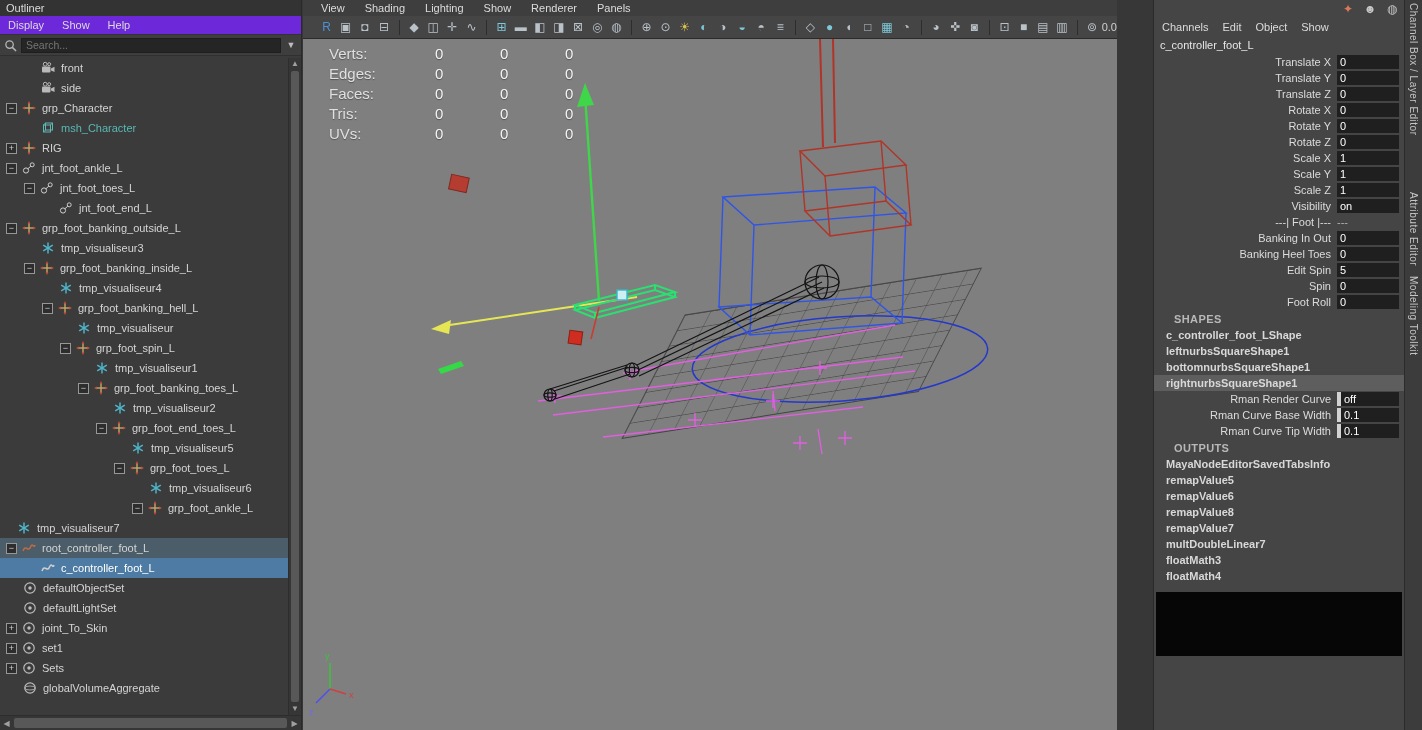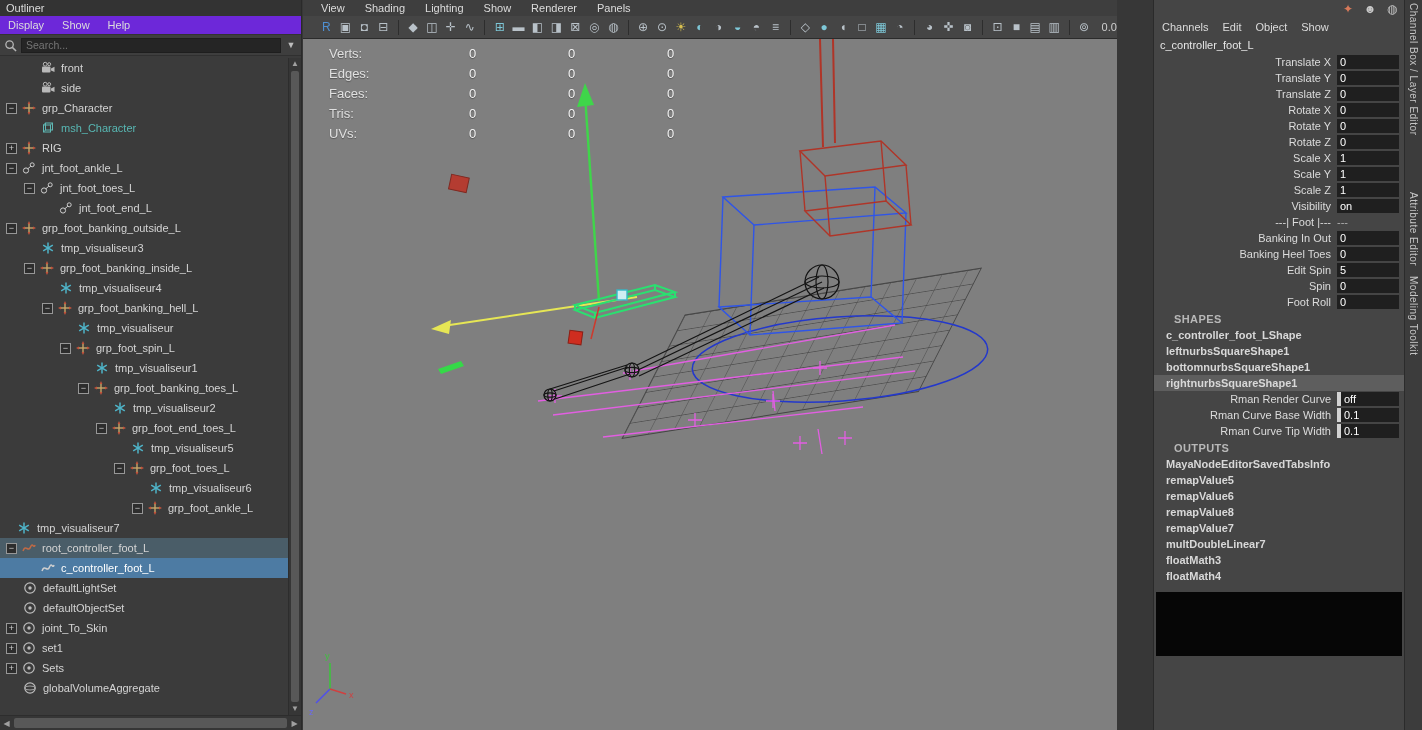--- a/index.html
+++ b/index.html
@@ -30,25 +30,25 @@
   .hscroll { position:absolute; left:0; right:0; bottom:0; height:15px; background:#363636; border-top:1px solid #2d2d2d; display:flex; align-items:center; }
   .harrow { width:13px; color:#a0a0a0; font-size:8px; text-align:center; flex:none; }
   .hthumb { flex:1; background:#585858; height:10px; border-radius:2px; margin:0 1px; }
 
   
   #viewport { position:absolute; left:303px; top:0; width:814px; height:730px; }
   .vp-menus { height:16px; background:#3e3e3e; display:flex; align-items:center; gap:20px; padding-left:18px; }
   .vp-toolbar { height:23px; background:#454545; border-bottom:1px solid #2b2b2b; display:flex; align-items:center; padding-left:14px; }
   .tb-icon { width:19px; height:19px; display:inline-flex; align-items:center; justify-content:center; font-size:12px; color:#b9c2c9; margin:0 1px; }
   .tb-sep { width:1px; height:15px; background:#2d2d2d; margin:0 5px; flex:none; }
-  .tb-field { color:#cfcfcf; margin-left:8px; }
+  .tb-field { color:#cfcfcf; }
   .vp-canvas { position:absolute; left:0; top:39px; right:0; bottom:0; background:#7f7f7f; overflow:hidden; }
   .vp-canvas svg.scene { position:absolute; left:0; top:0; }
   #hud { position:absolute; left:26px; top:4px; color:#e8e8e8; text-shadow:0 1px 1px rgba(0,0,0,0.35); }
-  .hud-row { display:flex; height:20px; align-items:center; font-size:13px;gap:34px; }
+  .hud-row { display:flex; height:20px; align-items:center; font-size:15px; }
   .hud-label { width:106px; color:#e0e0e0; }
   .hud-val { width:65px; color:#f4f4f4; }
 
   
   #channelbox { position:absolute; left:1153px; top:0; width:251px; height:730px; background:#454545; border-left:1px solid #2a2a2a; }
   .cb-top { height:18px; position:relative; }
   #cb-top-icons { position:absolute; right:4px; top:1px; display:flex; gap:6px; }
   .cb-top-icon { width:16px; height:16px; display:inline-flex; align-items:center; justify-content:center; font-size:12px; }
   .cb-menus { height:18px; display:flex; gap:14px; align-items:center; padding-left:8px; }
   .cb-name { height:18px; display:flex; align-items:center; padding-left:6px; color:#e6e6e6; }
@@ -422,31 +422,31 @@
           <span class="tree-label">c_controller_foot_L</span>
         </div>
         <div class="tree-row" style="padding-left: 6px;">
           <span class="expander-spacer"></span>
           <span class="tree-icon">
             <svg viewBox="0 0 14 14">
               <circle cx="7" cy="7" r="5.2" fill="none" stroke="#bdbdbd" stroke-width="1.2"></circle>
               <circle cx="7" cy="7" r="1.7" fill="#bdbdbd"></circle>
             </svg>
           </span>
-          <span class="tree-label">defaultLightSet</span>
+          <span class="tree-label">defaultObjectSet</span>
         </div>
         <div class="tree-row" style="padding-left: 6px;">
           <span class="expander-spacer"></span>
           <span class="tree-icon">
             <svg viewBox="0 0 14 14">
               <circle cx="7" cy="7" r="5.2" fill="none" stroke="#bdbdbd" stroke-width="1.2"></circle>
               <circle cx="7" cy="7" r="1.7" fill="#bdbdbd"></circle>
             </svg>
           </span>
-          <span class="tree-label">defaultObjectSet</span>
+          <span class="tree-label">defaultLightSet</span>
         </div>
         <div class="tree-row" style="padding-left: 6px;">
           <span class="expander">+</span>
           <span class="tree-icon">
             <svg viewBox="0 0 14 14">
               <circle cx="7" cy="7" r="5.2" fill="none" stroke="#bdbdbd" stroke-width="1.2"></circle>
               <circle cx="7" cy="7" r="1.7" fill="#bdbdbd"></circle>
             </svg>
           </span>
           <span class="tree-label">joint_To_Skin</span>

